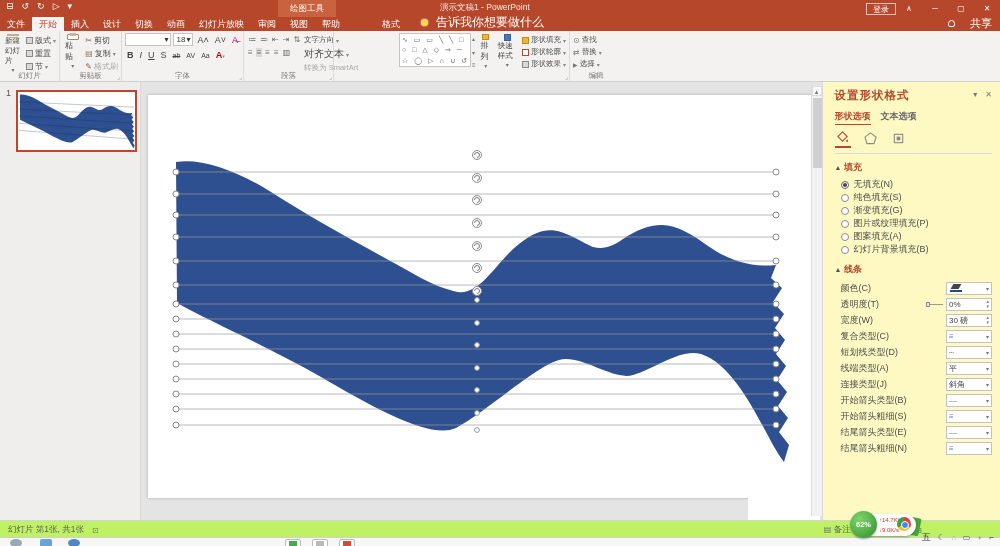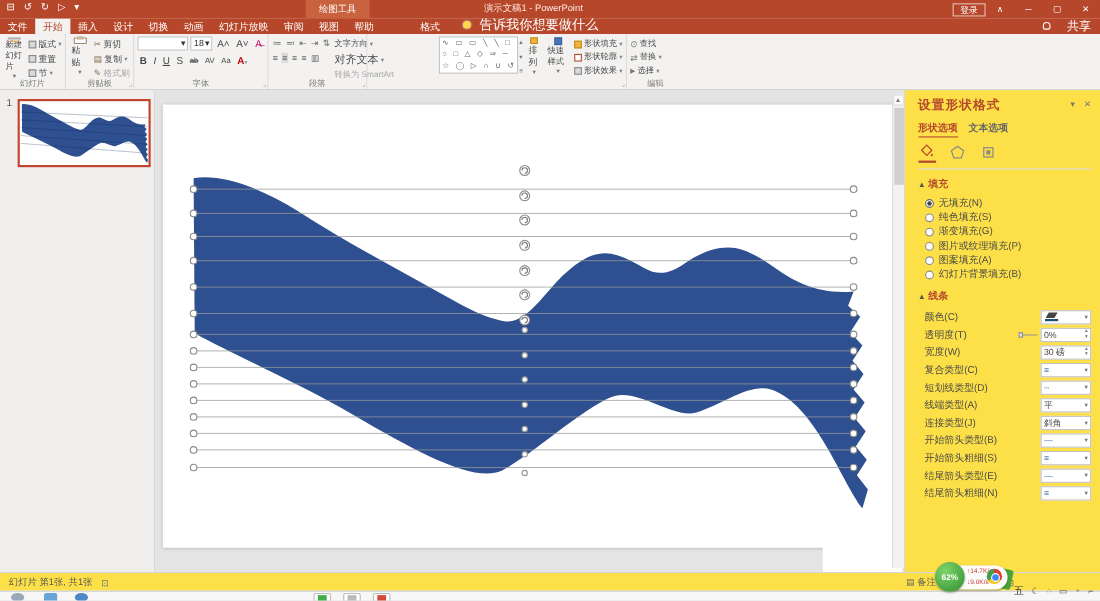--- a/index.html
+++ b/index.html
@@ -64,21 +64,21 @@
   #canvas { position:relative; width:700px; height:100%; background:#e4e4e4; overflow:hidden; }
   #slide { position:absolute; left:7px; top:13px; width:678px; height:403px; background:#fff; box-shadow:0 0 3px rgba(0,0,0,.25); }
   #shape-svg { position:absolute; left:0; top:0; }
   #corner-blob { position:absolute; right:2px; bottom:-18px; width:72px; height:105px; background:#fff; border-radius:30px 30px 0 0; }
   #corner-blob2 { position:absolute; right:-20px; bottom:40px; width:60px; height:60px; background:#fff; border-radius:50%; }
   #vscroll { position:absolute; right:0px; top:4px; width:11px; height:430px; background:#f2f2f2; border-left:1px solid #ddd; }
   #vscroll .arr { display:block; width:100%; text-align:center; font-size:6px; color:#777; background:#fafafa; border:1px solid #ddd; height:10px; line-height:10px; }
   #vscroll .thumb { position:absolute; top:12px; left:1px; width:9px; height:70px; background:#cfcfcf; }
 
   
-  #pane { width:183px; height:100%; background:#fde047; border-left:1px solid #d8d7d6; position:relative; font-size:9px; color:#444; padding:6px 8px 0 12px; }
+  #pane { width:183px; height:100%; background:#fef9c3; border-left:1px solid #d8d7d6; position:relative; font-size:9px; color:#444; padding:6px 8px 0 12px; }
   #pane-title { font-size:11.5px; color:#b5492e; font-weight:bold; letter-spacing:1px; }
   #pane-top-btns { position:absolute; right:8px; top:8px; display:flex; gap:8px; color:#777; font-size:8px; }
   #pane-tabs { margin-top:7px; display:flex; gap:10px; font-size:9px; }
   #pane-tabs .ptab.sel { color:#b5492e; border-bottom:1px solid #b5492e; padding-bottom:1px; }
   #pane-tabs .ptab { color:#666;font-weight:bold; }
   #pane-icons { margin-top:6px; display:flex; gap:12px; align-items:center; border-bottom:1px solid #dddcdb; padding-bottom:5px; }
   .picon { width:16px; text-align:center; }
   .picon.sel { border-bottom:2px solid #b5492e; }
   .sect-h { margin-top:7px; font-size:9px; font-weight:bold; color:#b5492e; }
   .sect-h .tri { color:#555; font-size:7px; }
@@ -93,21 +93,21 @@
   .pctrl .cglyph { color:#5b84b1; font-size:8px; }
   .pctrl .caret { color:#777; font-size:6px; }
   .spincol { display:flex; flex-direction:column; line-height:5px; font-size:5px; color:#777; }
   .slider { width:16px; height:1px; background:#9a9a9a; position:relative; margin-right:3px; flex:0 0 auto; }
   .slider .knob { position:absolute; left:-1px; top:-2px; width:4px; height:5px; background:#e8e8e8; border:1px solid #8a8a8a; }
   .colorbar { width:14px; height:9px; position:relative; }
   .colorbar::after { content:''; position:absolute; left:1px; bottom:1px; width:12px; height:2px; background:#1f4e79; }
   .colorbar::before { content:''; position:absolute; left:3px; top:0; width:8px; height:5px; background:#444; transform:skewX(-30deg); }
 
   
-  #statusbar { position:absolute; top:520px; left:0; width:100%; height:17px; background:#fde047; border-top:1px solid #d4d4d4; font-size:8.5px; color:#5a5a5a; }
+  #statusbar { position:absolute; top:520px; left:0; width:100%; height:17px; background:#bef264; border-top:1px solid #d4d4d4; font-size:8.5px; color:#5a5a5a; }
   #sb-left { position:absolute; left:8px; top:3px; display:flex; gap:8px; align-items:center; }
   #sb-right { position:absolute; right:78px; top:3px; display:flex; gap:10px; align-items:center; }
   #sb-right .vic { font-size:8px; color:#666; }
 
   
   #taskbar { position:absolute; top:537px; left:0; width:100%; height:9px; background:#f7f7f7; border-top:1px solid #cfcfcf; overflow:visible; }
   .tbhint { position:absolute; top:1px; height:8px; border-radius:2px 2px 0 0; }
   #tray { position:absolute; right:6px; top:-7px; display:flex; gap:7px; align-items:center; font-size:8px; color:#555; }
 
   

